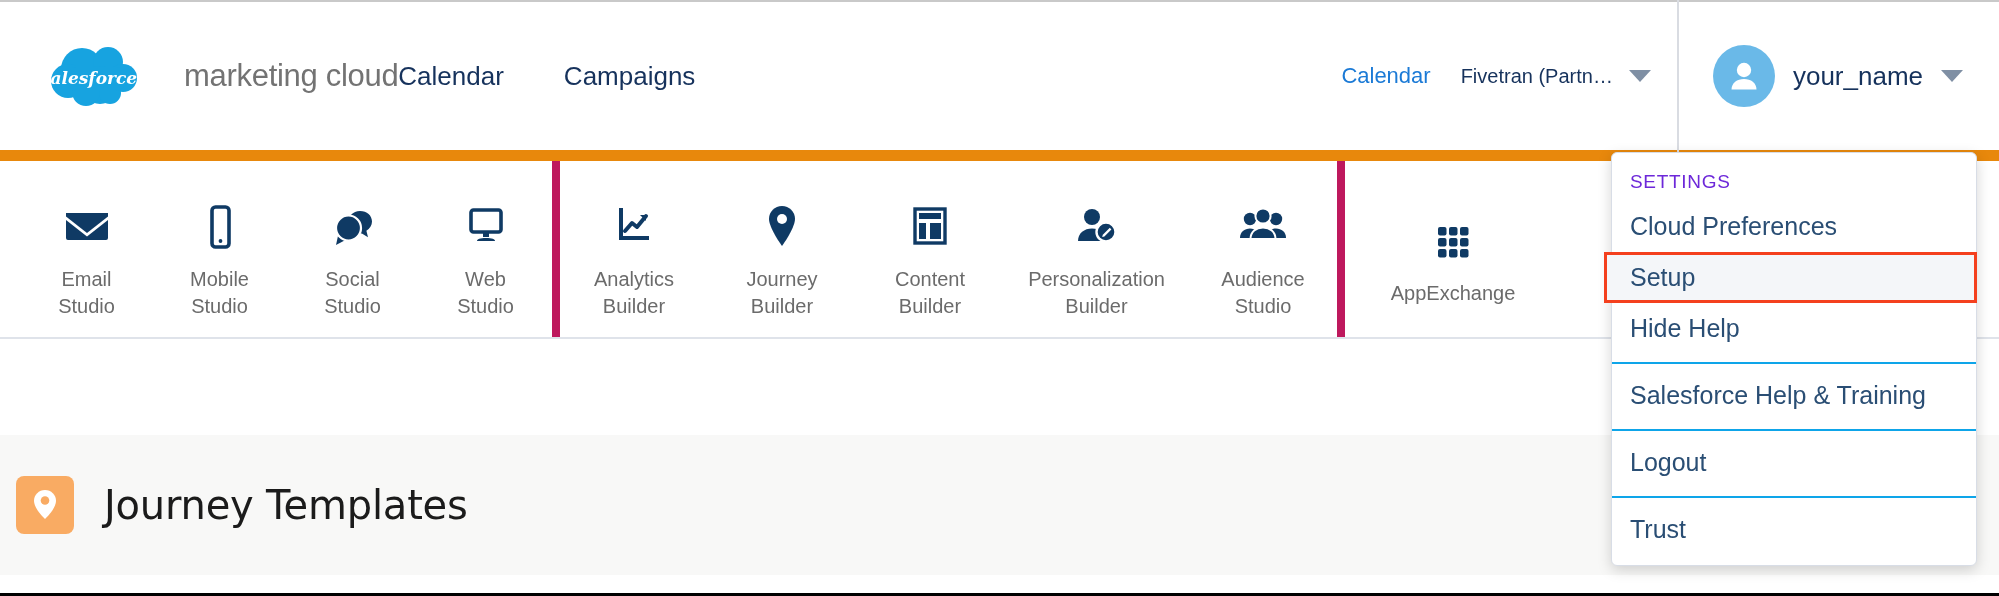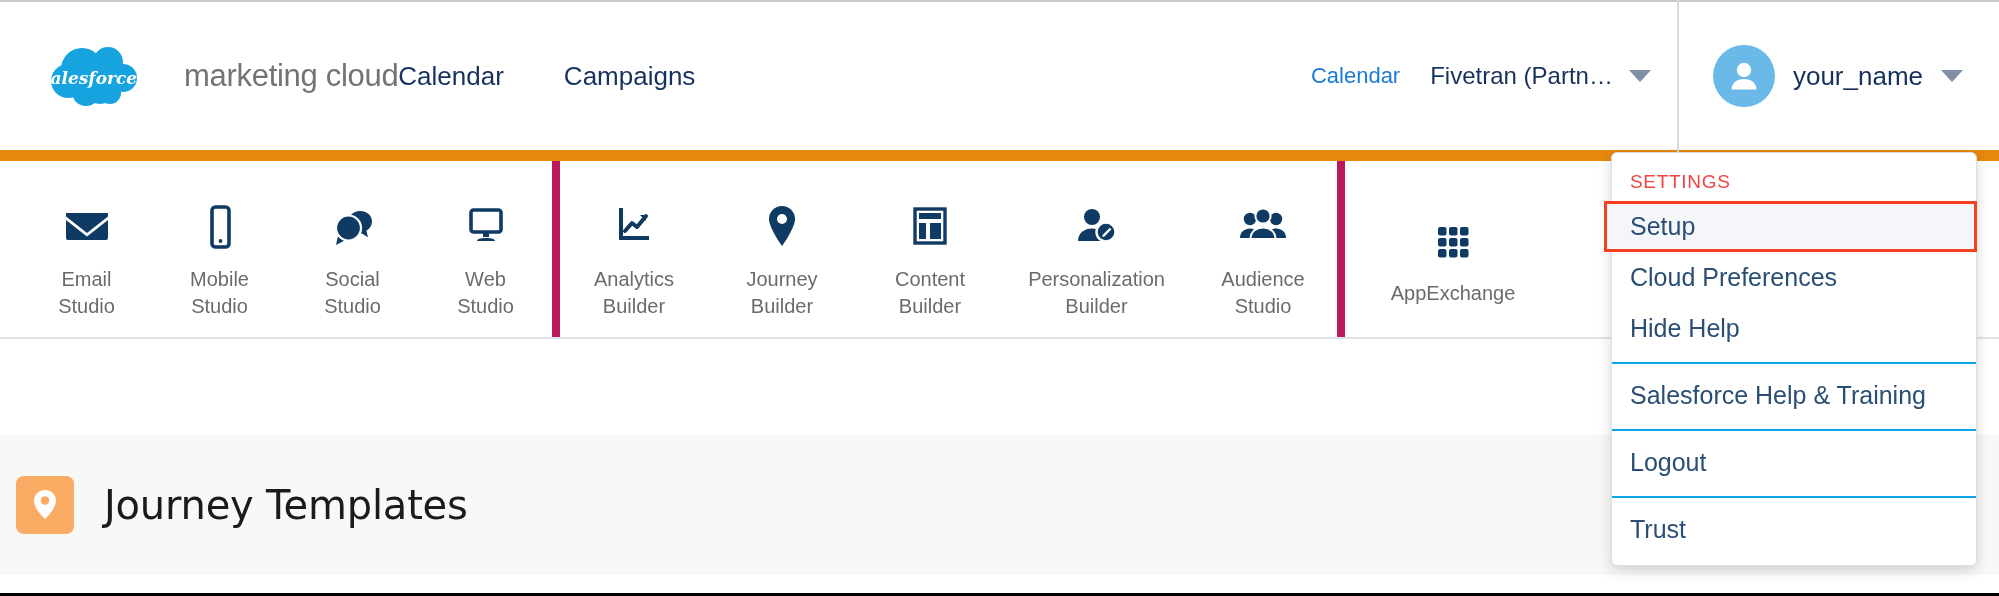--- a/index.html
+++ b/index.html
@@ -78,21 +78,21 @@
   }
   .org-picker {
     display: flex;
     align-items: center;
     margin-left: 30px;
     margin-right: 26px;
     gap: 16px;
     cursor: pointer;
   }
   .org-name {
-    font-size: 24px;
+    font-size: 20px;
     color: #16325c;
     white-space: nowrap;
   }
   .caret {
     width: 0; height: 0;
     border-left: 11px solid transparent;
     border-right: 11px solid transparent;
     border-top: 12px solid #7f8fa4;
   }
   .user-box {
@@ -209,21 +209,21 @@
     box-shadow: 0 4px 14px rgba(0,0,0,0.17);
     z-index: 40;
     padding-bottom: 2px;
   }
   .menu-section { padding: 6px 0 8px 0; }
   .menu-section + .menu-section { border-top: 2px solid #0ea5e9; }
   .menu-heading {
     padding: 12px 18px 8px 18px;
     font-size: 19px;
     letter-spacing: 0.7px;
-    color: #ef4444;
+    color: #6d28d9;
   }
   .menu-item {
     display: block;
     padding: 11px 18px;
     font-size: 25px;
     color: #2a4e74;
     text-decoration: none;
     white-space: nowrap;
     cursor: pointer;
   }
@@ -445,22 +445,22 @@
         <circle cx="17" cy="14.5" r="4.3" fill="#f9ab63"></circle>
       </svg>
     </span>
     <h1 class="page-title">Journey Templates</h1>
   </div>
 
   <div class="user-menu">
 
     <div class="menu-section">
       <div class="menu-heading">SETTINGS</div>
+      <a href="#" class="menu-item">Cloud Preferences</a>
       <a href="#" class="menu-item highlight">Setup</a>
-      <a href="#" class="menu-item">Cloud Preferences</a>
       <a href="#" class="menu-item">Hide Help</a>
     </div>
 
     <div class="menu-section">
       <a href="#" class="menu-item">Salesforce Help &amp; Training</a>
     </div>
 
     <div class="menu-section">
       <a href="#" class="menu-item">Logout</a>
     </div>

